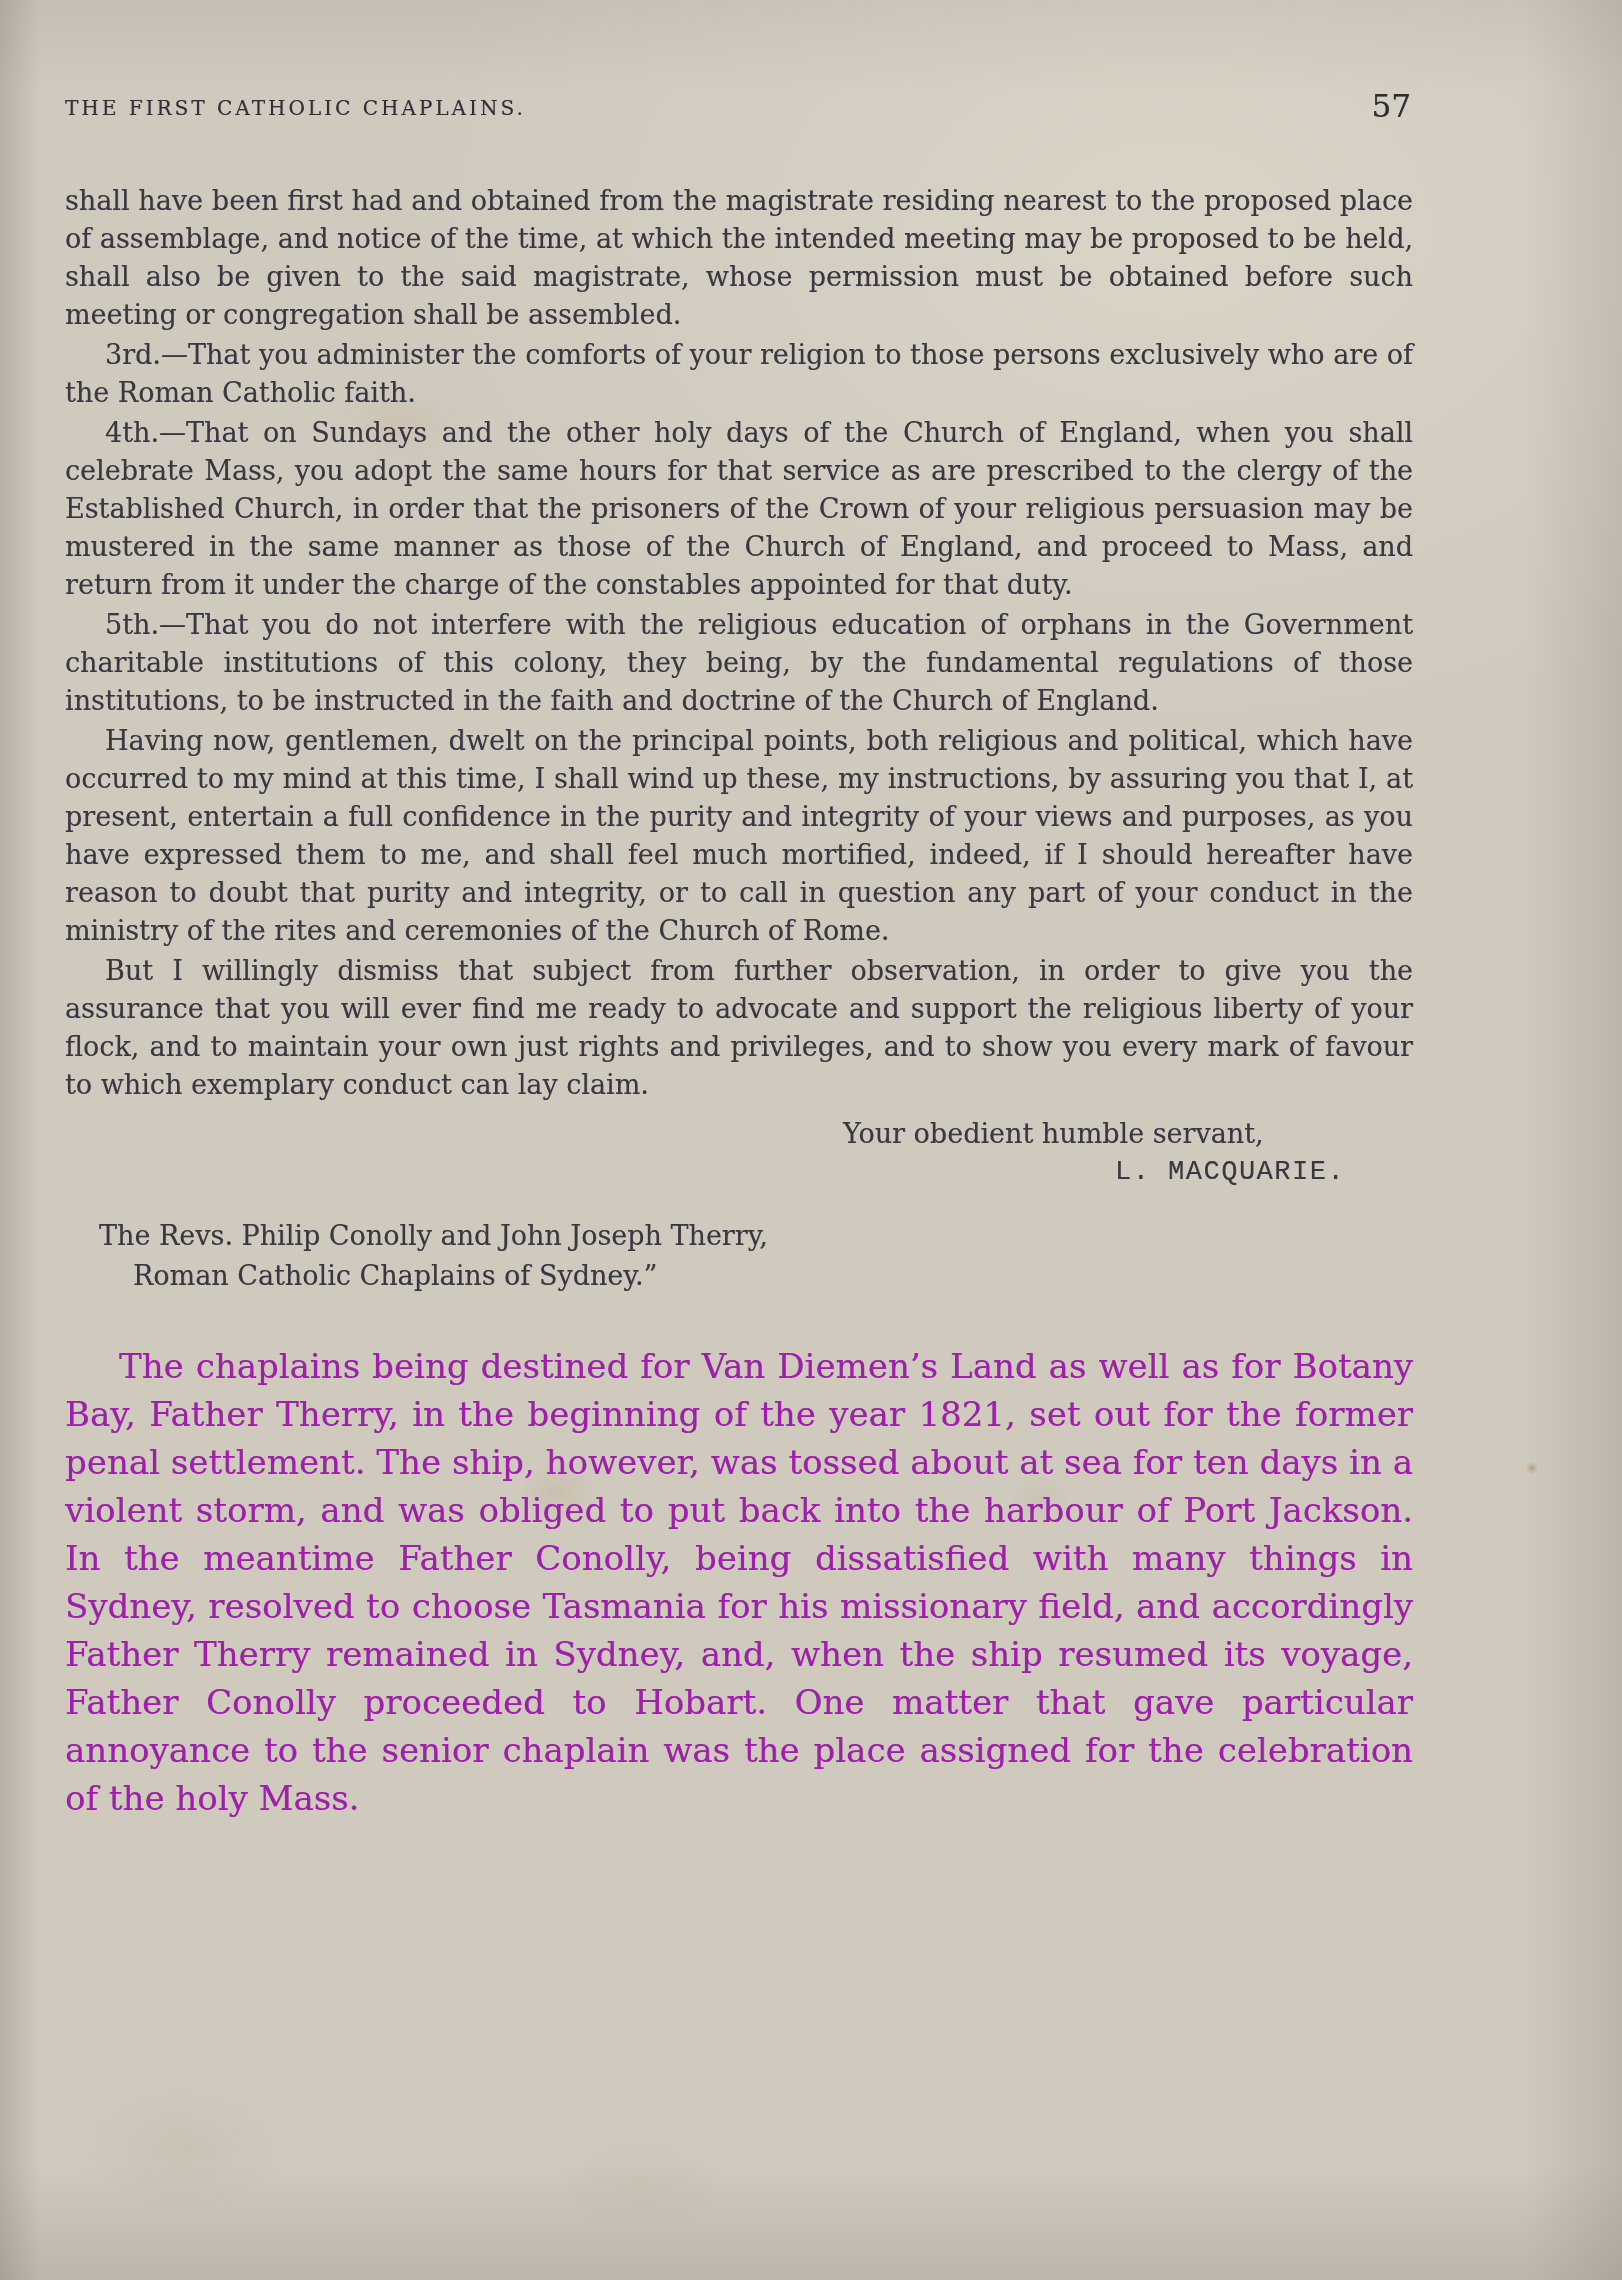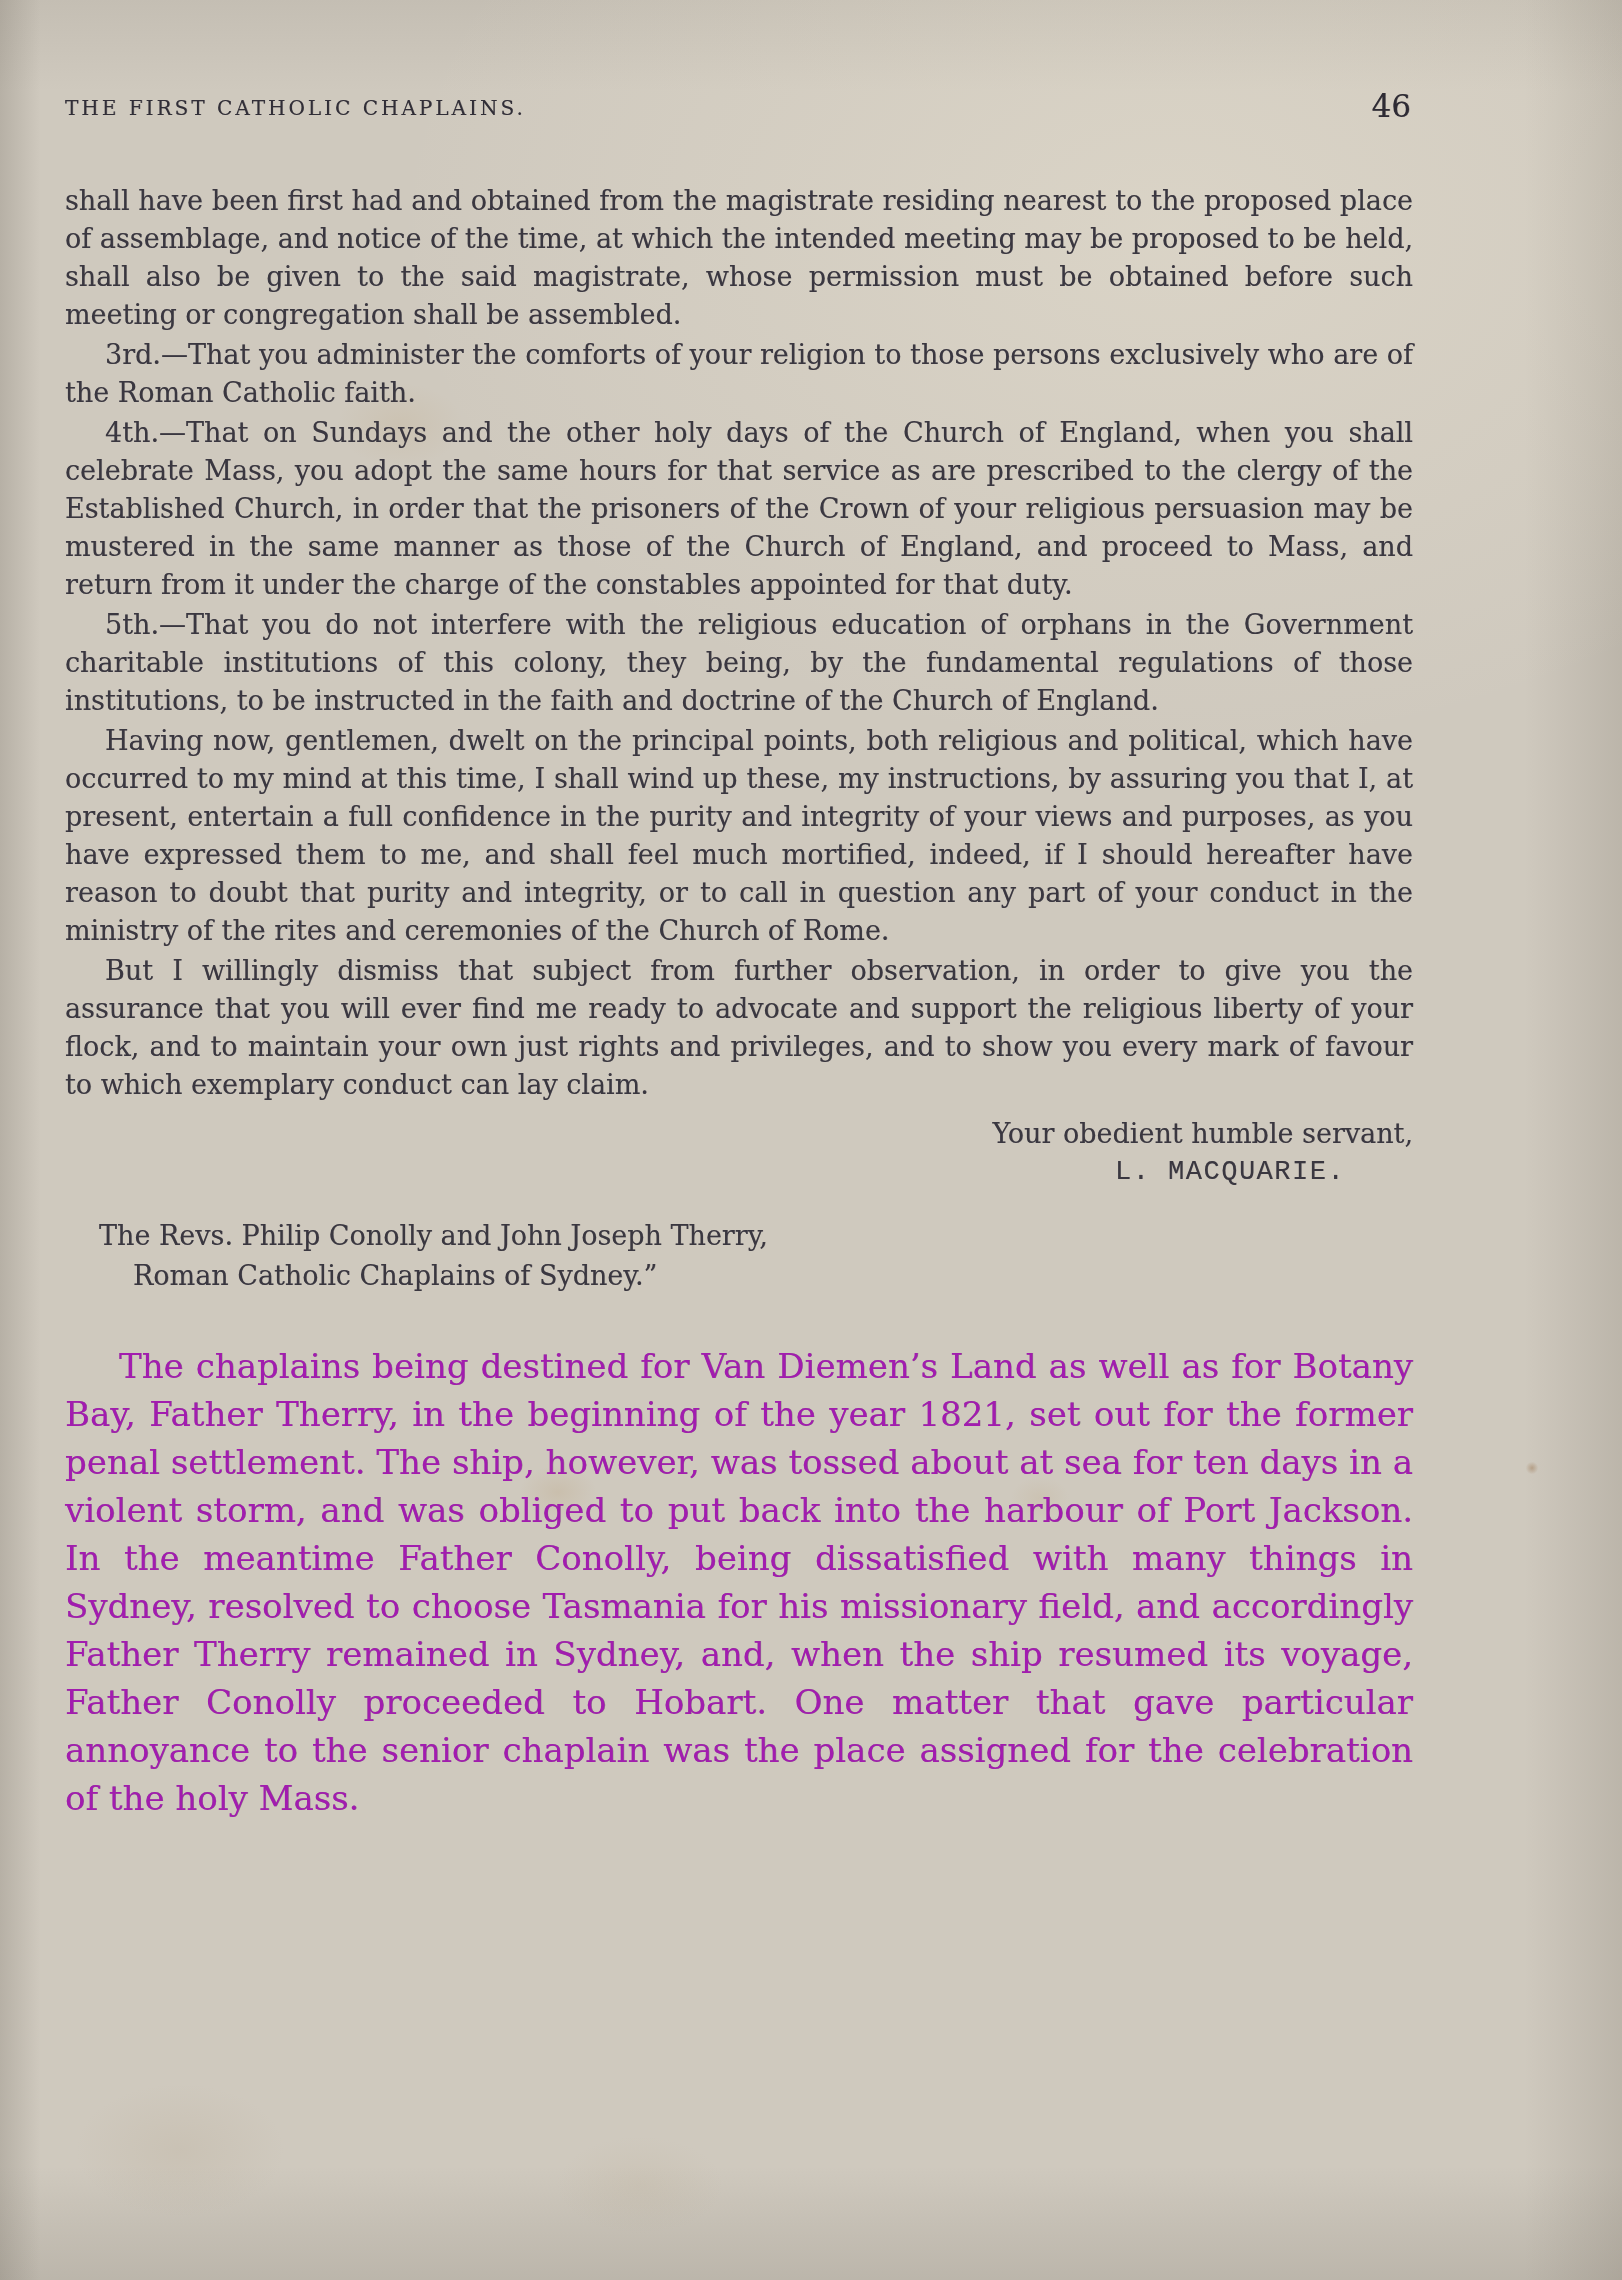--- a/index.html
+++ b/index.html
@@ -54,21 +54,21 @@
   }
   .letter p { margin: 2px 0; }
   .letter p.indent { text-indent: 40px; }
   .closing {
     font-size: 27px;
     line-height: 39px;
     margin-top: 10px;
     text-shadow: 0.3px 0.3px 0.5px rgba(58,55,64,0.40);
   }
   .closing-l1 { margin-left: 700px; }
-  .closing-l2 { margin-left: 778px; text-align: right; }
+  .closing-l2 { margin-left: 778px; }
   .closing-sig { margin-left: 1050px; letter-spacing: 1.5px; font-family: Liberation Mono, monospace; }
   .addressee {
     margin-top: 24px;
     font-size: 27px;
     line-height: 40px;
     text-shadow: 0.3px 0.3px 0.5px rgba(58,55,64,0.40);
   }
   .addressee-l1 { margin-left: 34px; }
   .addressee-l2 { margin-left: 68px; }
   .narrative {
@@ -81,21 +81,21 @@
   }
   .narrative p { margin: 0; text-indent: 54px; }
 </style>
 </head>
 <body>
 
 <div class="page-content">
 
   <div class="running-header">
     <div class="running-title">THE FIRST CATHOLIC CHAPLAINS.</div>
-    <div class="page-num">46</div>
+    <div class="page-num">57</div>
   </div>
 
   <div class="letter" id="letter-paragraphs">
       <p class="">shall have been first had and obtained from the magistrate residing nearest to the proposed place of assemblage, and notice of the time, at which the intended meeting may be proposed to be held, shall also be given to the said magistrate, whose permission must be obtained before such meeting or congregation shall be assembled.</p>
       <p class="indent">3rd.—That you administer the comforts of your religion to those persons exclusively who are of the Roman Catholic faith.</p>
       <p class="indent">4th.—That on Sundays and the other holy days of the Church of England, when you shall celebrate Mass, you adopt the same hours for that service as are prescribed to the clergy of the Established Church, in order that the prisoners of the Crown of your religious persuasion may be mustered in the same manner as those of the Church of England, and proceed to Mass, and return from it under the charge of the constables appointed for that duty.</p>
       <p class="indent">5th.—That you do not interfere with the religious education of orphans in the Government charitable institutions of this colony, they being, by the fundamental regulations of those institutions, to be instructed in the faith and doctrine of the Church of England.</p>
       <p class="indent">Having now, gentlemen, dwelt on the principal points, both religious and political, which have occurred to my mind at this time, I shall wind up these, my instructions, by assuring you that I, at present, entertain a full confidence in the purity and integrity of your views and purposes, as you have expressed them to me, and shall feel much mortified, indeed, if I should hereafter have reason to doubt that purity and integrity, or to call in question any part of your conduct in the ministry of the rites and ceremonies of the Church of Rome.</p>
       <p class="indent">But I willingly dismiss that subject from further observation, in order to give you the assurance that you will ever find me ready to advocate and support the religious liberty of your flock, and to maintain your own just rights and privileges, and to show you every mark of favour to which exemplary conduct can lay claim.</p>
     </div>

